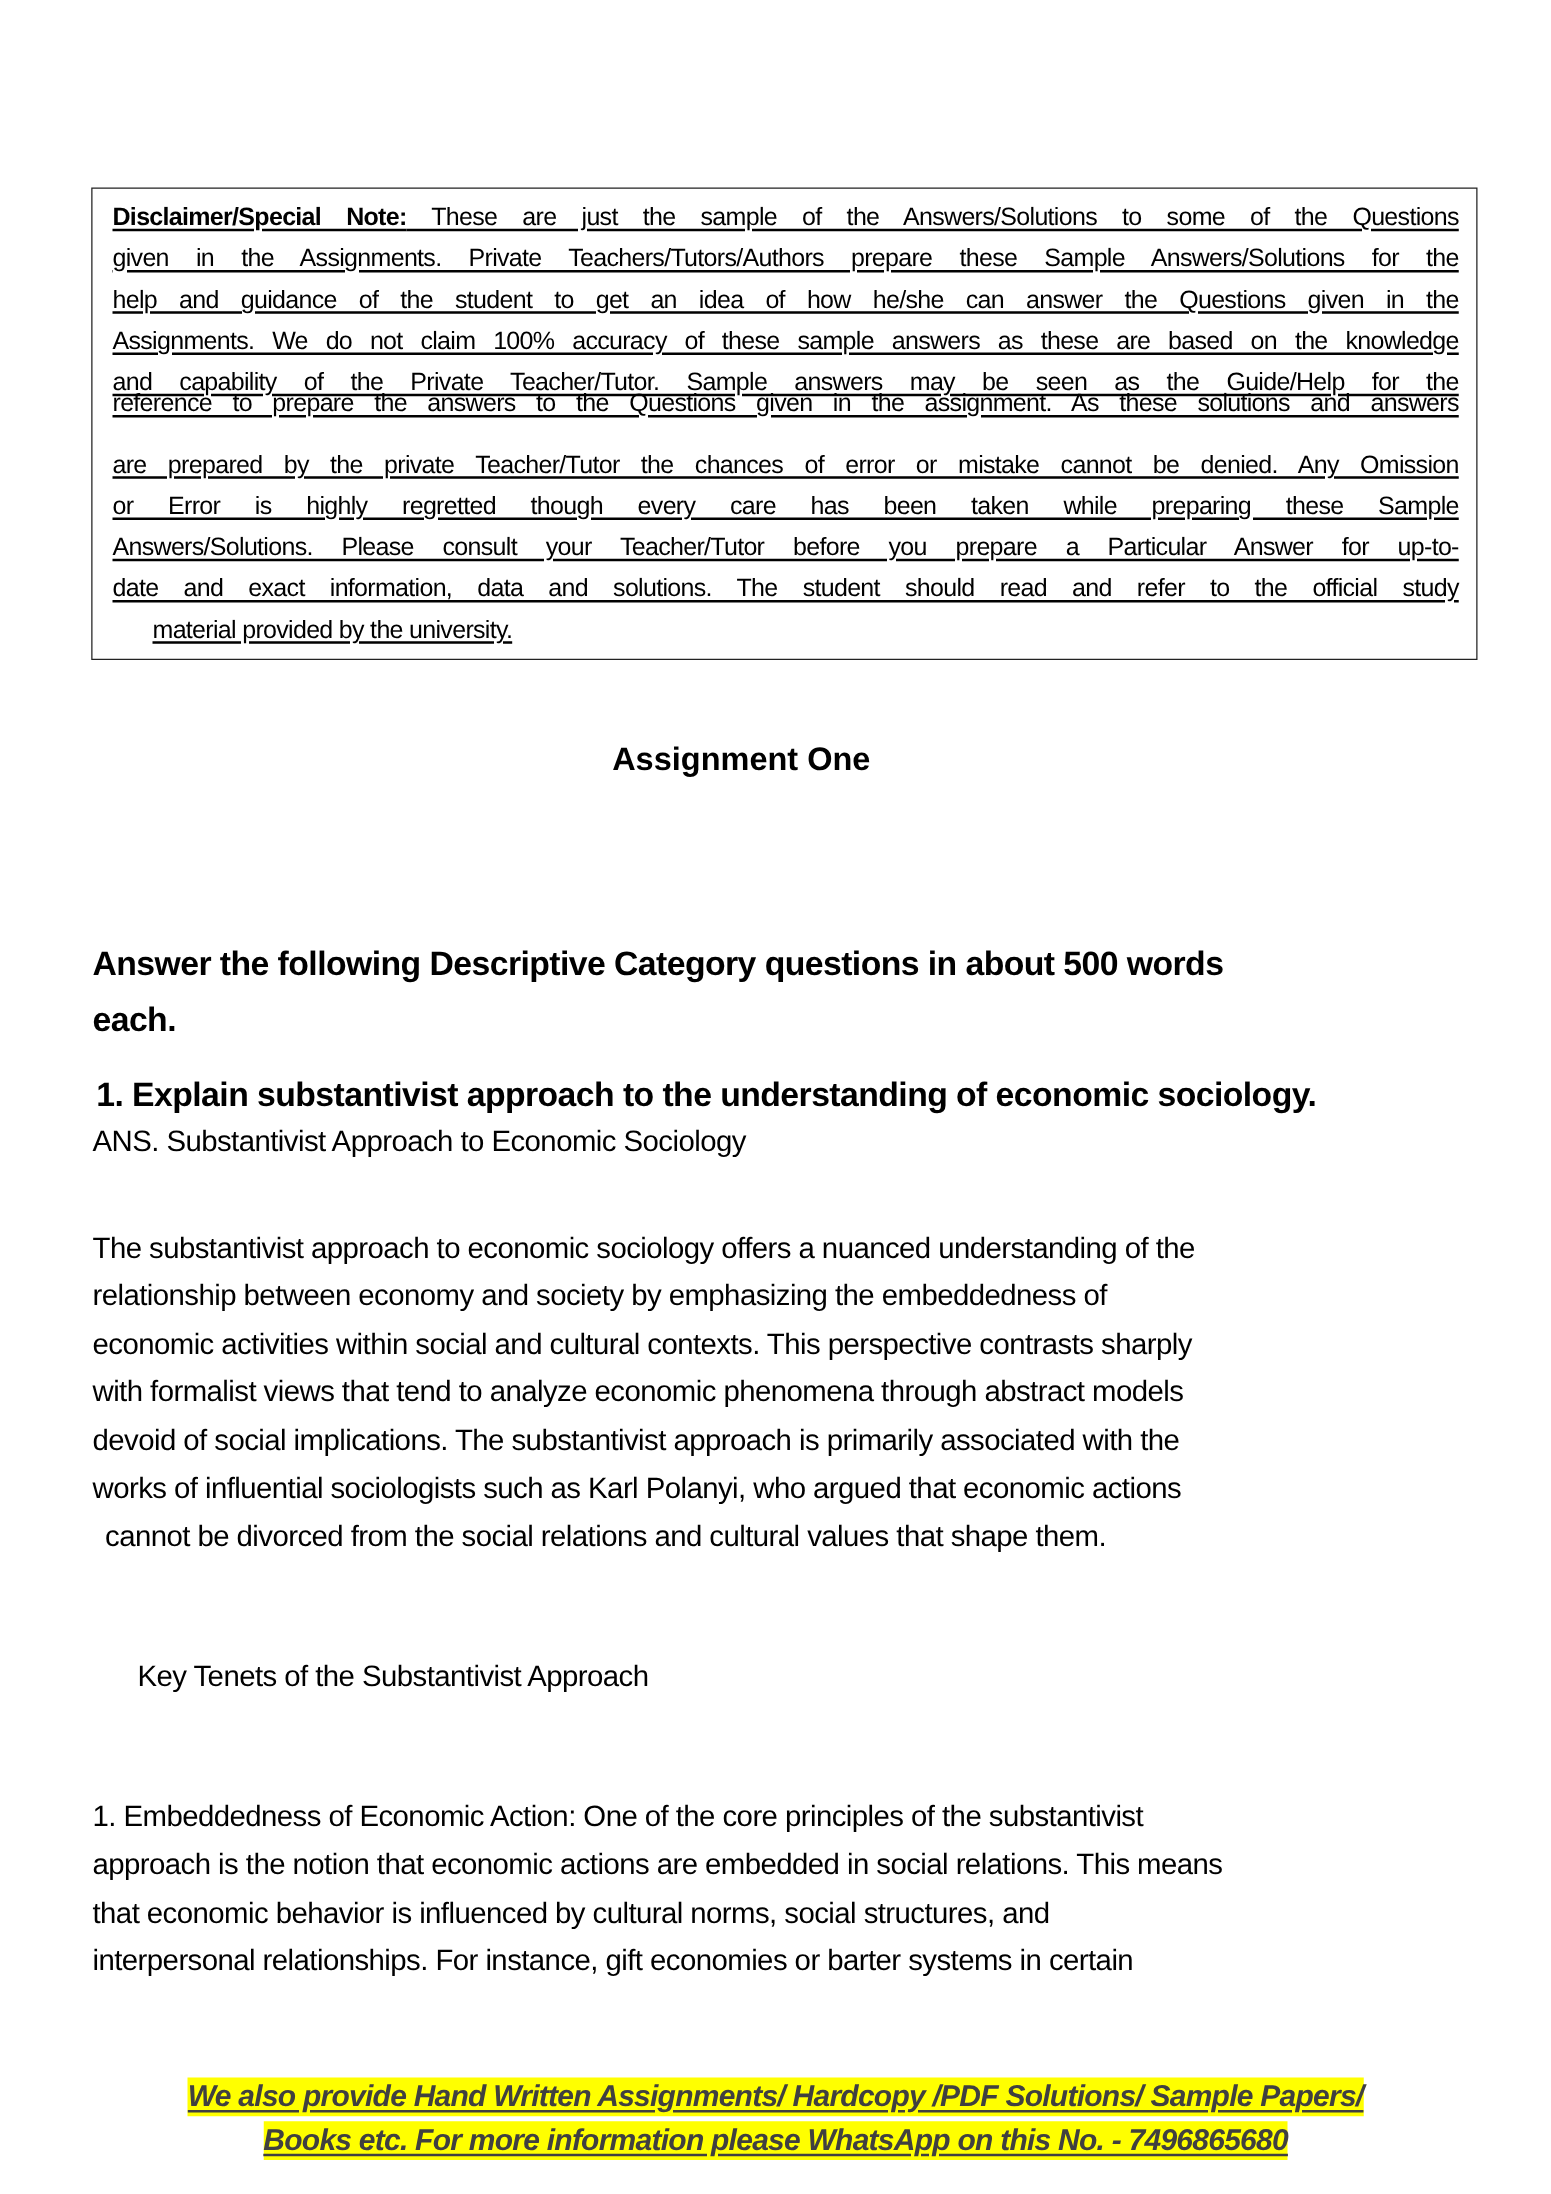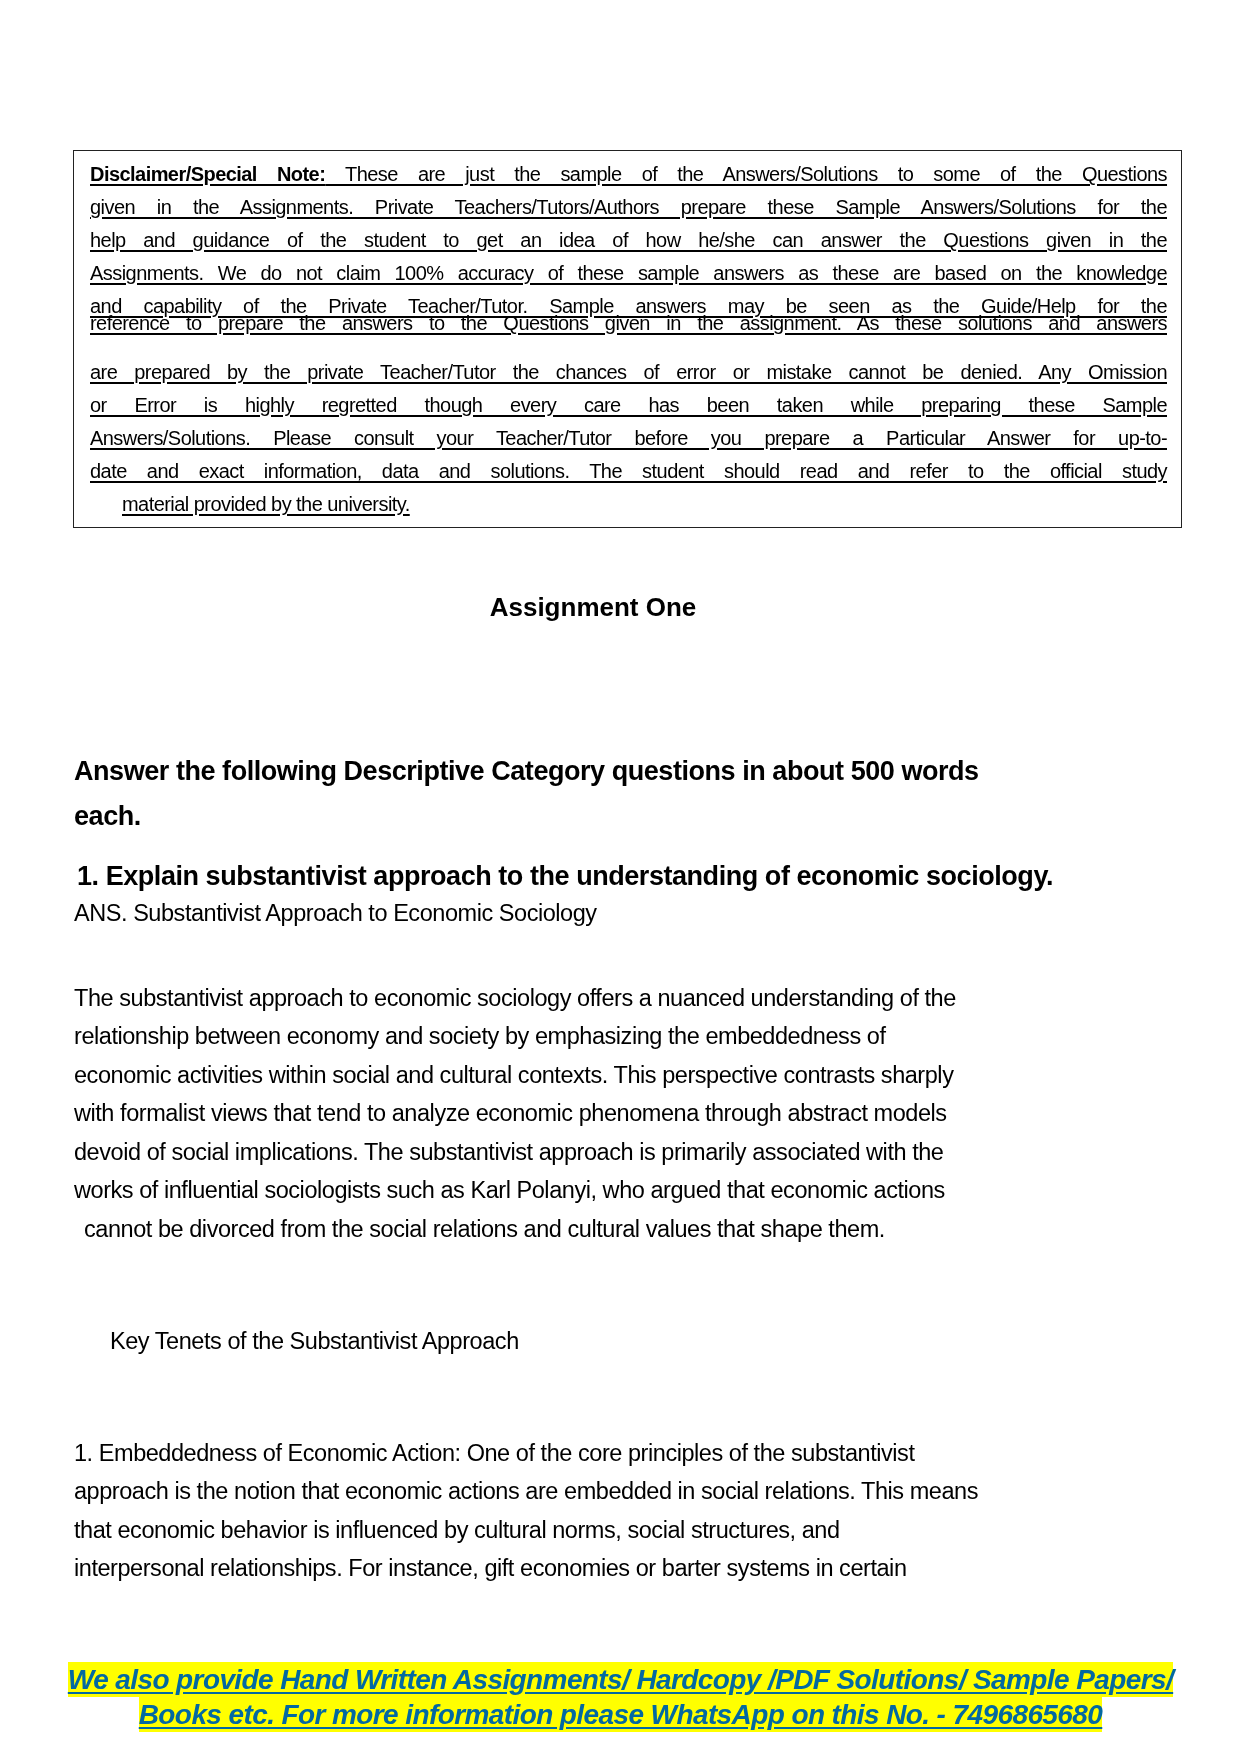--- a/index.html
+++ b/index.html
@@ -11,22 +11,22 @@
   .disc { position: absolute; left: 90px; width: 1077px; font-size: 20px; line-height: 24px;
           text-decoration: underline; text-underline-offset: 3px; text-align: justify;
           text-align-last: justify; letter-spacing: -0.55px; }
   .disc.last { text-align-last: left; margin-left: 32px; }
   .disc b { font-weight: bold; }
   .title { position: absolute; left: 0; width: 1186px; text-align: center; font-weight: bold;
            font-size: 26px; }
   .heading { font-weight: bold; font-size: 27px; letter-spacing: -0.45px; margin-top: 45px; }
   .body { font-size: 23.5px; letter-spacing: -0.45px; }
   .promo { position: absolute; left: 0; width: 1241px; text-align: center; }
-  .promo span { background: #ffff00; color: #0369a1; font-weight: bold; font-style: italic;
-                font-size: 28px; text-decoration: underline; text-underline-offset: 3px;
+  .promo span { background: #ffff00; color: #404040; font-weight: bold; font-style: italic;
+                font-size: 24px; text-decoration: underline; text-underline-offset: 3px;
                 letter-spacing: -0.6px; padding: 2px 0; }
 </style>
 </head>
 <body>
 
 <div class="disc-box"></div>
 <div class="disc" style="top:162px;"><b>Disclaimer/Special Note:</b><span> These are just the sample of the Answers/Solutions to some of the Questions</span></div>
 <div class="disc" style="top:195px;">given in the Assignments. Private Teachers/Tutors/Authors prepare these Sample Answers/Solutions for the</div>
 <div class="disc" style="top:228px;">help and guidance of the student to get an idea of how he/she can answer the Questions given in the</div>
 <div class="disc" style="top:261px;">Assignments. We do not claim 100% accuracy of these sample answers as these are based on the knowledge</div>

